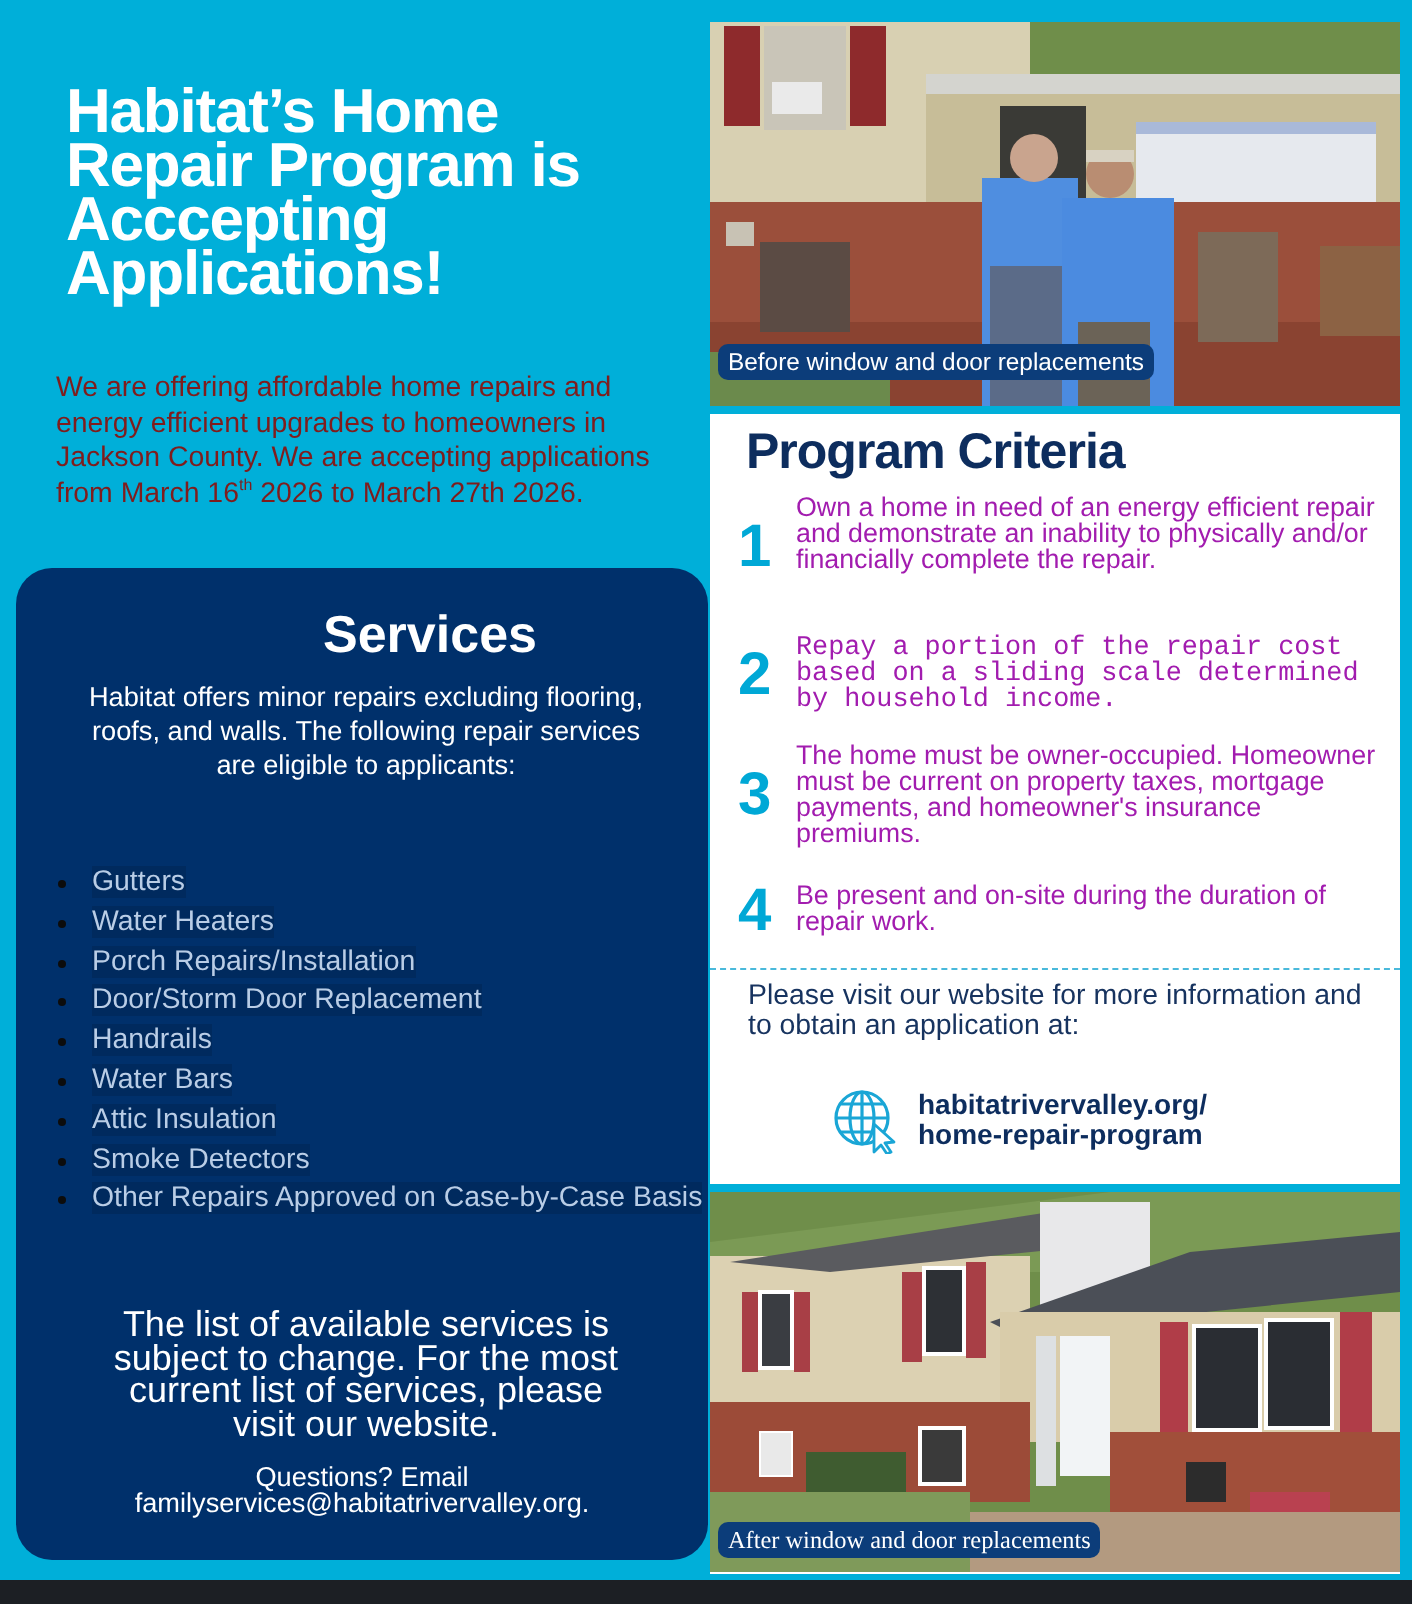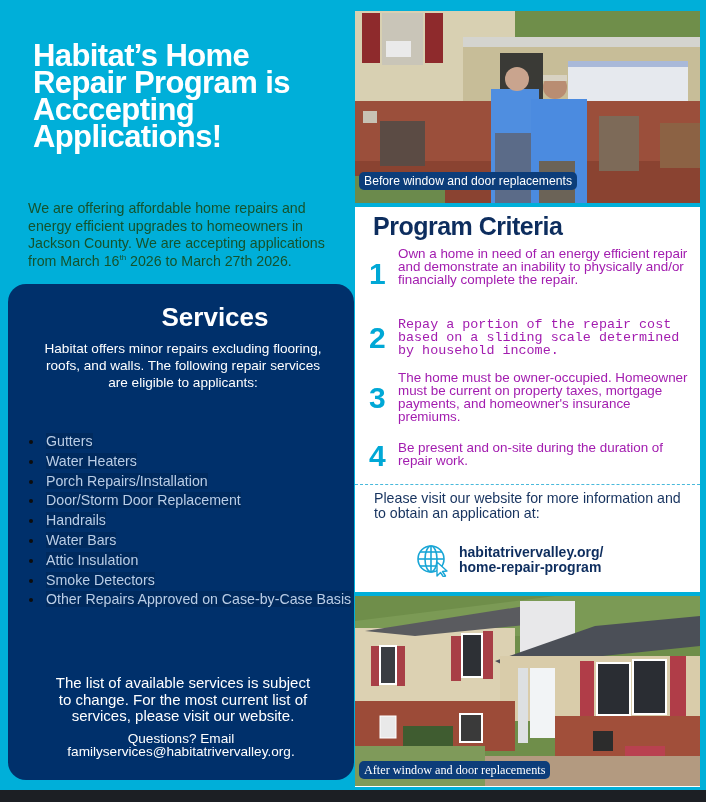--- a/index.html
+++ b/index.html
@@ -14,22 +14,22 @@
       position: absolute; left: 0; top: 790px; width: 706px; height: 12px;
       background: #1c1f24;
     }
     
     .headline {
       position: absolute; left: 33px; top: 42px; width: 310px;
       font-size: 31px; font-weight: bold; line-height: 27px;
       letter-spacing: -0.6px; color: #fff;
     }
     .intro {
-      position: absolute; left: 28px; top: 200px; width: 320px;
-      font-size: 14.2px; line-height: 17.5px; color: #14532d;
+      position: absolute; left: 28px; top: 186px; width: 320px;
+      font-size: 14.2px; line-height: 17.5px; color: #7f1d1d;
     }
     .intro sup { font-size: 8px; vertical-align: 6px; line-height: 0; }
     .services-card {
       position: absolute; left: 8px; top: 284px; width: 346px; height: 496px;
       background: #00306b; border-radius: 18px;
     }
     .services-title {
       position: absolute; left: 0; top: 18px; width: 414px; text-align: center;
       font-size: 26px; font-weight: bold; color: #fff;
     }
@@ -44,21 +44,21 @@
       position: relative; padding-left: 26px;
       font-size: 14.2px; line-height: 19.8px; color: #b9cde6;
     }
     .services-list li .bullet {
       position: absolute; left: 9px; top: 8px; width: 4px; height: 4px;
       border-radius: 50%; background: #0c0c0c;
     }
     .services-list li .txt { background: #002a5e; }
     .services-note {
       position: absolute; left: 40px; top: 370px; width: 270px; text-align: center;
-      font-size: 15px; line-height: 16.5px; color: #fff; margin-top: 21px;
+      font-size: 18px; line-height: 16.5px; color: #fff;
     }
     .services-contact {
       position: absolute; left: 0; top: 448px; width: 346px; text-align: center;
       font-size: 13.6px; line-height: 13px; color: #fff;
     }
     
     .right-panel {
       position: absolute; left: 355px; top: 11px; width: 345px; height: 776px;
       background: #fff;
     }

